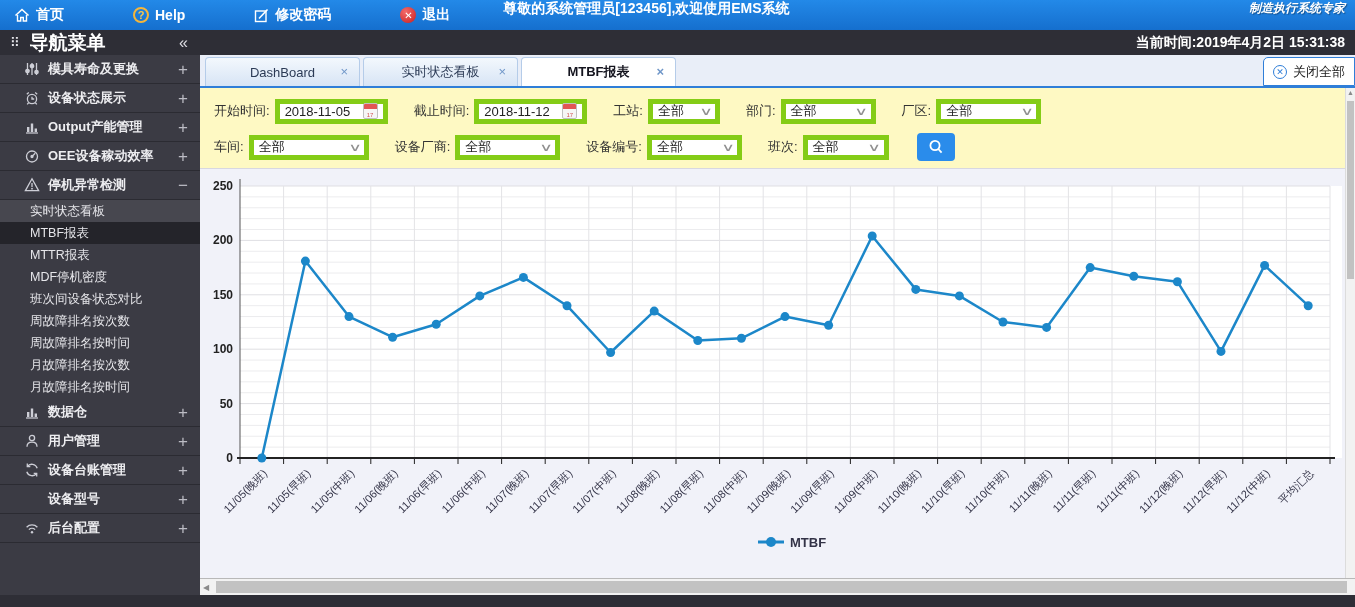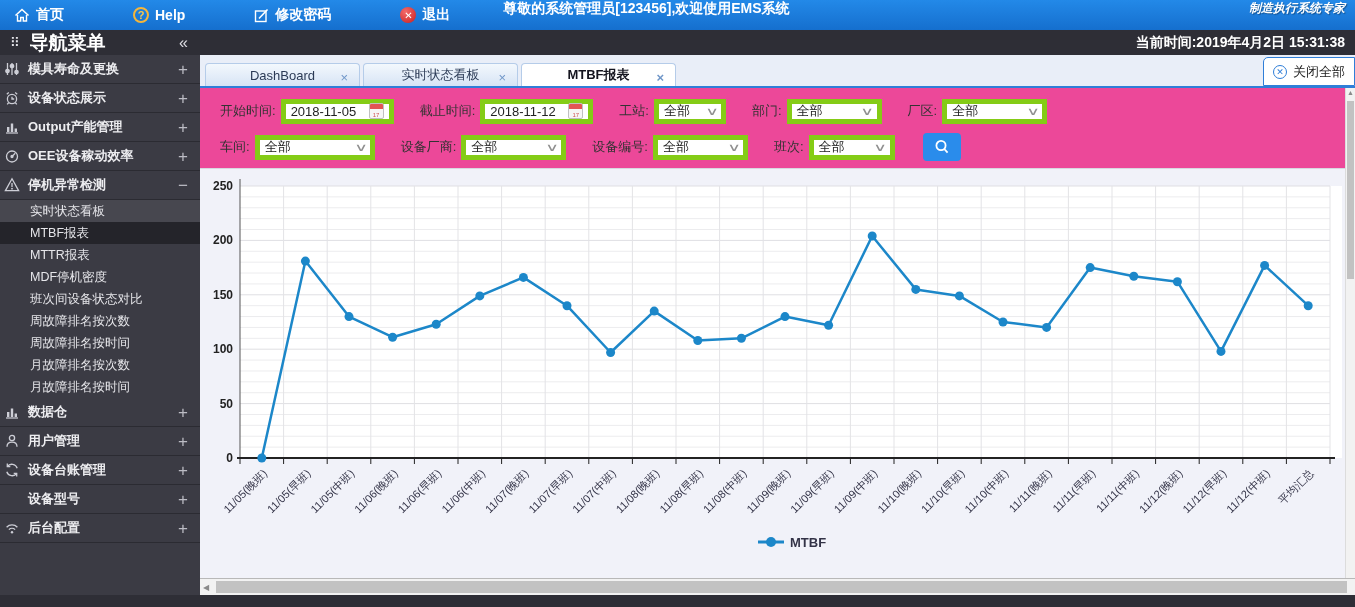--- a/index.html
+++ b/index.html
@@ -21,43 +21,43 @@
   .nav-dots { font-size:13px; color:#e3e3e8; letter-spacing:-2px; }
   .nav-title { flex:1; margin-left:12px; font-weight:bold; font-size:19px; }
   .nav-collapse { font-size:16px; color:#dcdce2; cursor:pointer; }
   .clock { flex:1; display:flex; align-items:center; justify-content:flex-end; padding-right:10px; font-size:14px; font-weight:bold; gap:0; }
 
   
   .main { flex:1; display:flex; min-height:0; }
 
   
   .sidebar { width:200px; flex:0 0 200px; background:#3b3b44; overflow:hidden; display:flex; flex-direction:column; }
-  .menu-item { height:29px; flex:0 0 29px; display:flex; align-items:center; padding:0 12px 0 4px; border-bottom:1px solid #2b2b32; color:#ededf0; font-size:13px; font-weight:bold; cursor:pointer; }
+  .menu-item { height:29px; flex:0 0 29px; display:flex; align-items:center; padding:0 12px 0 24px; border-bottom:1px solid #2b2b32; color:#ededf0; font-size:13px; font-weight:bold; cursor:pointer; }
   .mi-icon { width:22px; display:flex; align-items:center; color:#cdced6; }
   .mi-icon svg { display:block; }
   .mi-label { flex:1; margin-left:2px; white-space:nowrap; }
   .mi-toggle { color:#bcbcc4; font-size:17px; font-weight:normal; line-height:1; }
   .sub-item { height:22px; flex:0 0 22px; line-height:22px; padding-left:30px; font-size:12.5px; color:#e6e6ea; cursor:pointer; white-space:nowrap; }
   .sub-item.active { background:#24242a; }
   .sub-item.hover { background:#47474f; }
   .sidebar-fill { flex:1; }
 
   
   .content { flex:1; min-width:0; display:flex; flex-direction:column; position:relative; background:#fff; }
 
   
   .tabbar { height:33px; flex:0 0 33px; background:#e9eef8; border-bottom:2px solid #2f7ed8; display:flex; align-items:flex-end; padding-left:5px; }
-  .tab { width:155px; height:23px; position:relative; display:flex; align-items:center; justify-content:center; background:linear-gradient(180deg,#f3f8fd,#d7e4f5); border:1px solid #b5cce9; border-bottom:none; border-radius:4px 4px 0 0; margin-right:3px; font-size:13px; color:#2b3a55; cursor:pointer; }
+  .tab { width:155px; height:29px; position:relative; display:flex; align-items:center; justify-content:center; background:linear-gradient(180deg,#f3f8fd,#d7e4f5); border:1px solid #b5cce9; border-bottom:none; border-radius:4px 4px 0 0; margin-right:3px; font-size:13px; color:#2b3a55; cursor:pointer; }
   .tab.active { background:#fff; font-weight:bold; color:#14141e; }
   .tab-close { position:absolute; right:11px; top:7px; color:#6f96c8; font-size:13px; line-height:1; cursor:pointer; }
   .close-all { margin-left:auto; height:29px; display:flex; align-items:center; gap:6px; padding:0 9px; background:#fff; border:1px solid #2f7ed8; border-radius:5px 0 0 0; font-size:13px; color:#222; cursor:pointer; }
   .ico-close-all { width:14px; height:14px; border-radius:50%; border:1px solid #2f7ed8; color:#2f7ed8; font-size:9px; display:flex; align-items:center; justify-content:center; }
 
   
-  .filter-panel { flex:0 0 80px; background:#ec4899; padding:5px 0 0 20px; }
+  .filter-panel { flex:0 0 80px; background:#fef9c3; padding:5px 0 0 14px; }
   .f-row { display:flex; align-items:center; height:36px; gap:26px; }
   .f-item { display:flex; align-items:center; gap:5px; font-size:13px; color:#333; }
   .f-box { height:25px; border:5px solid #84cc16; background:#fff; display:flex; align-items:center; justify-content:space-between; padding:0 5px; font-size:13px; color:#222; cursor:pointer; }
   .f-chevron { color:#8f8f8f; font-size:11px; transform:scaleX(1.7); margin-left:6px; }
   .cal-icon { width:15px; height:16px; border:1px solid #c0c0c0; border-radius:2px; background:#f6f6f6; position:relative; flex:0 0 15px; }
   .cal-icon::before { content:""; position:absolute; top:0; left:0; right:0; height:5px; background:#e25555; border-radius:1px 1px 0 0; }
   .cal-icon::after { content:"17"; position:absolute; bottom:0px; left:0; right:0; text-align:center; font-size:6px; color:#d05555; }
   .search-btn { width:38px; height:28px; border:none; background:#2a8ceb; border-radius:4px; display:flex; align-items:center; justify-content:center; cursor:pointer; margin-left:2px; }
 
   

